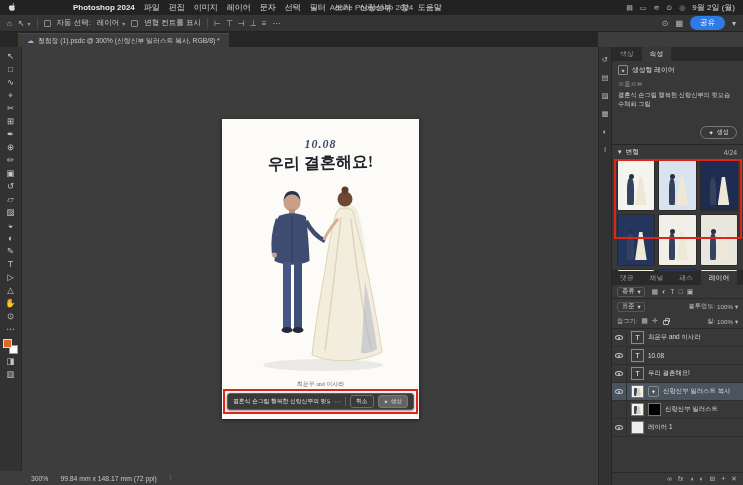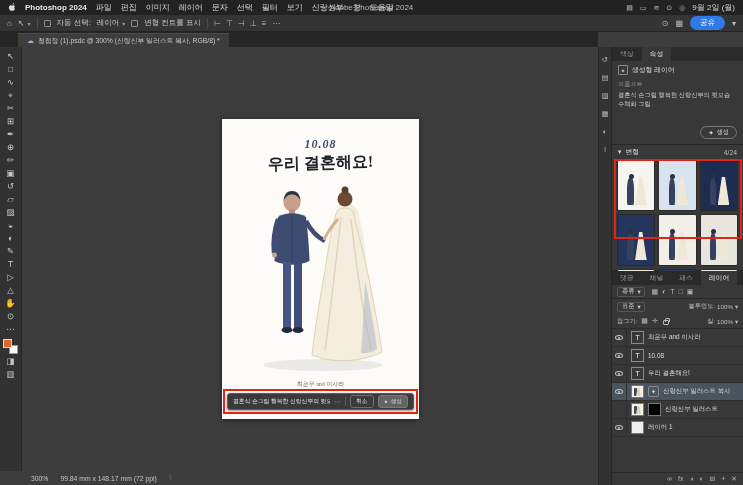--- a/index.html
+++ b/index.html
@@ -4,21 +4,21 @@
 <style>
   html,body{margin:0;padding:0;background:#3b3b3b;}
   *{box-sizing:border-box;}
   #app{position:relative;width:743px;height:485px;overflow:hidden;background:#3d3d3d;
        font-family:"Liberation Sans",sans-serif;color:#ddd;font-size:8px;}
 
   
   .menubar{position:absolute;top:0;left:0;right:0;height:15px;background:#222;
            display:flex;align-items:center;gap:9px;padding:0 8px;font-size:8px;color:#e6e6e6;z-index:9;}
   .apple{display:flex;align-items:center;}
-  .app-name{font-weight:bold;}
+  .app-name{font-weight:bold;margin-left:48px;}
   .menu-item{opacity:.9;cursor:default;white-space:nowrap;}
   .mb-center{position:absolute;left:0;right:0;text-align:center;color:#b9b9b9;pointer-events:none;}
   .mb-right{margin-left:auto;display:flex;gap:7px;align-items:center;color:#cfcfcf;z-index:1;}
   .mb-ico{font-size:7px;opacity:.85;}
 
   
   .optionsbar{position:absolute;top:15px;left:0;right:0;height:17px;background:#343434;
               border-bottom:1px solid #232323;display:flex;align-items:center;gap:6px;
               padding:0 7px;font-size:7.5px;color:#c9c9c9;z-index:8;}
   .obar-divider{width:1px;height:11px;background:#4b4b4b;}

